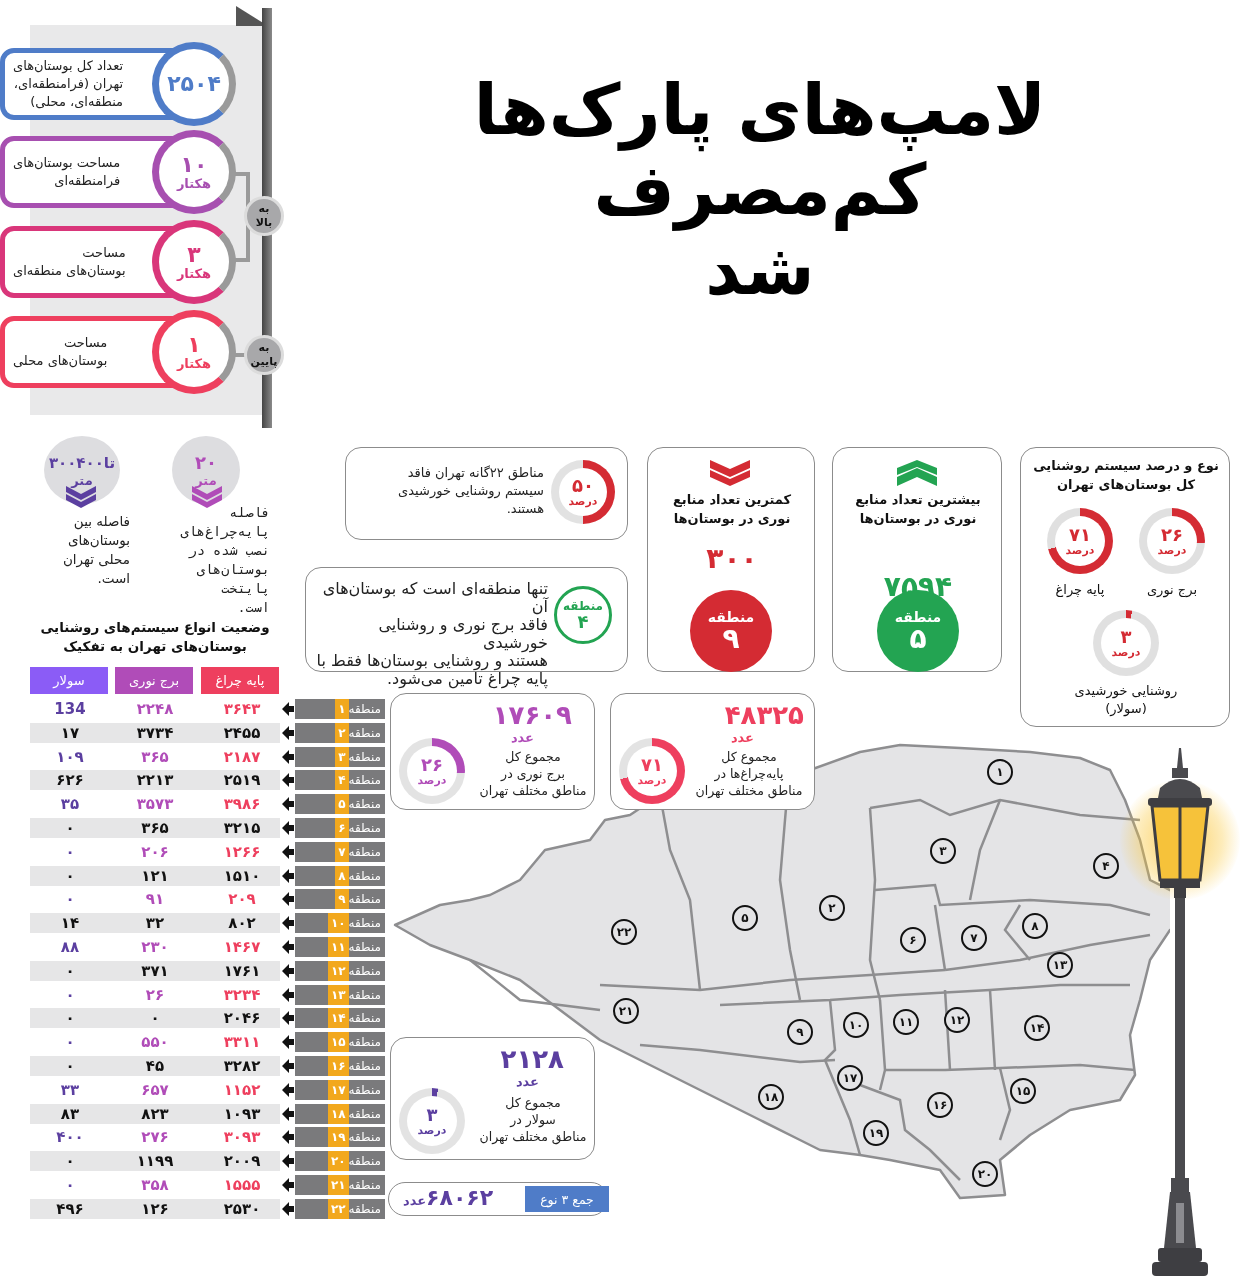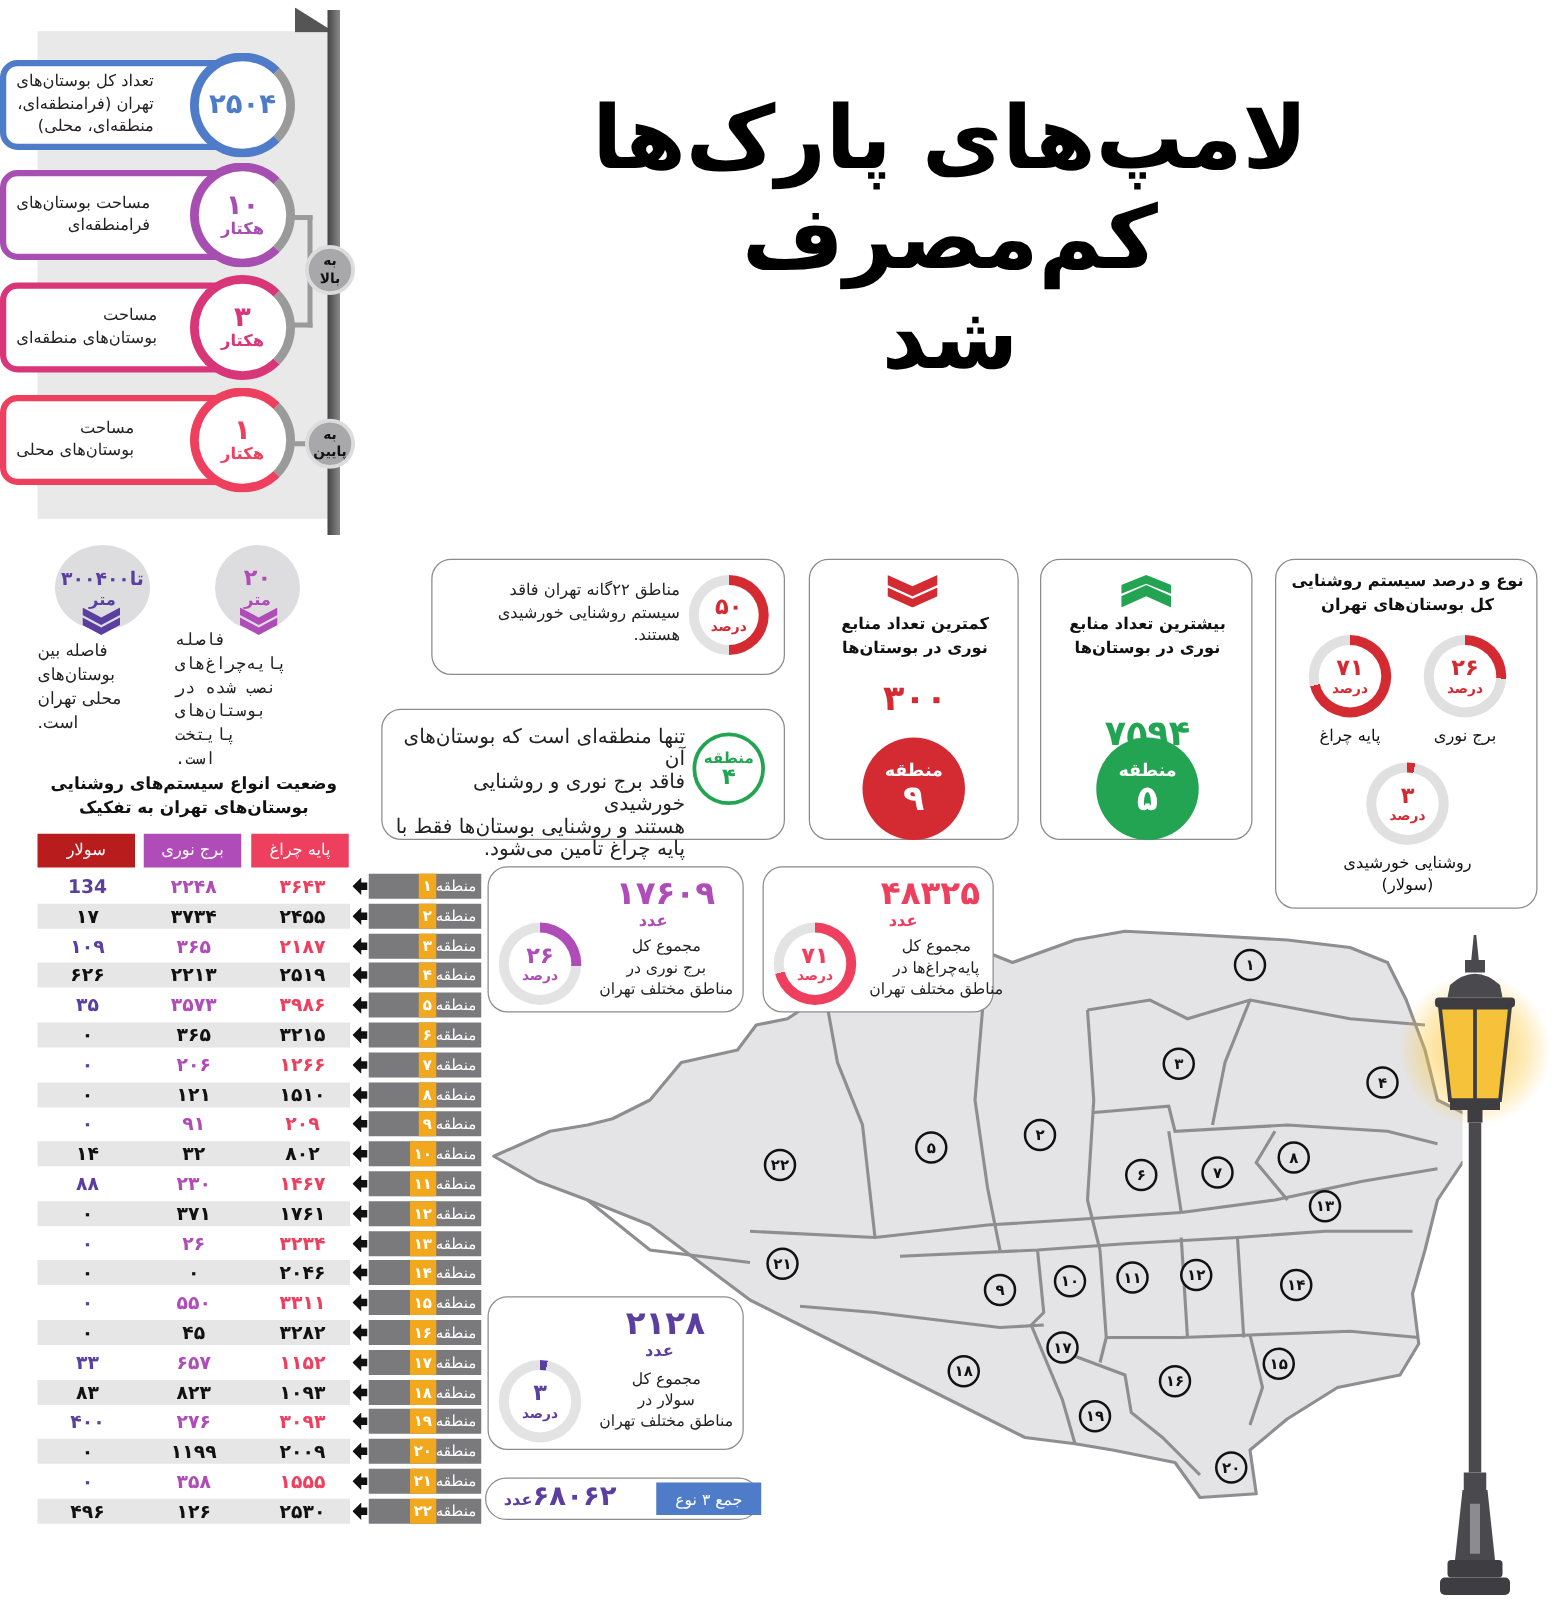--- a/index.html
+++ b/index.html
@@ -23,21 +23,21 @@
   .hring .sm { font-weight: bold; font-size: 13px; }
   .pill-dir { width: 40px; height: 40px; border-radius: 50%; background: #a8a8aa; border: 3px solid #dcdcdc;
     font-size: 11px; font-weight: bold; text-align: center; line-height: 14px; display: flex; flex-direction: column; justify-content: center; }
   .connector { background: #9a9a9a; }
 
   
   .dcircle { width: 68px; height: 68px; border-radius: 50%; background: #dddde0; display:flex; flex-direction:column; align-items:center; justify-content:center; }
   .dcircle .v { font-weight:bold; font-size: 18px; line-height: 20px; }
   .dcircle .u { font-weight:bold; font-size: 13px; }
   .chev { width: 30px; height: 22px; }
-  .dtext { direction: rtl; text-align: left; font-size: 13.5px; line-height: 19px; color: #222; }
+  .dtext { direction: rtl; text-align: right; font-size: 13.5px; line-height: 19px; color: #222; }
 
   
   .tbl-title { left: 20px; top: 618px; width: 270px; direction: rtl; text-align: center; font-weight: bold; font-size: 13.5px; line-height: 19px; }
   .th { top: 667px; height: 27px; color: #fff; font-size: 13px; display:flex; align-items:center; justify-content:center; }
   .row { left: 30px; width: 350px; height: 24px; }
   .row.shade .bg { position:absolute; left:0; top:2px; width: 250px; height: 20px; background: #e6e6e7; }
   .cell { position:absolute; top:0; height:24px; width: 80px; text-align:center; font-weight:bold; font-size: 15px; line-height:24px; }
   .c-sol { left: 0; } .c-burj { left: 85px; } .c-paye { left: 172px; }
   .dlabel { position:absolute; left: 265px; top: 2px; width: 90px; height: 20px; background: #7a7a7c; color:#fff;
     font-size: 12px; line-height: 20px; direction: rtl; display:flex; align-items:center; padding-right:4px; }
@@ -161,21 +161,21 @@
   <div>فاصله بین</div>
     <div>بوستان‌های</div>
     <div>محلی تهران</div>
     <div>است.</div>
 </div>
 
 <div class="abs tbl-title">
   <div>وضعیت انواع سیستم‌های روشنایی</div>
     <div>بوستان‌های تهران به تفکیک</div>
 </div>
-<div class="abs th" style="left:30px; width:78px; background:#b91c1c;">سولار</div>
+<div class="abs th" style="left:30px; width:78px; background:#8b5cf6;">سولار</div>
 <div class="abs th" style="left:115px; width:78px; background:#b04cb8;">برج نوری</div>
 <div class="abs th" style="left:201px; width:78px; background:#ee3f5e;">پایه چراغ</div>
 
 <div id="table-rows">
     <div class="abs row" style="top: 697px;">
       <div class="cell c-sol" style="color:#5b3fa0">134</div>
       <div class="cell c-burj" style="color:#b04cb8">۲۲۴۸</div>
       <div class="cell c-paye" style="color:#ee3f5e">۳۶۴۳</div>
       <svg class="arrow" viewBox="0 0 12 14">
         <polygon points="0,7 7,0 7,4 12,4 12,10 7,10 7,14" fill="#111"></polygon>
@@ -611,21 +611,21 @@
   <rect x="30" y="132" width="40" height="8" fill="#3e3e42"></rect>
   <rect x="44" y="140" width="12" height="10" fill="#3e3e42"></rect>
   <rect x="45" y="150" width="10" height="280" fill="#4a4a4e"></rect>
   <rect x="41" y="430" width="18" height="14" fill="#4a4a4e"></rect>
   <polygon points="40,444 60,444 66,500 34,500" fill="#4a4a4e"></polygon>
   <rect x="46" y="455" width="8" height="40" fill="#8c8c90"></rect>
   <rect x="28" y="500" width="44" height="14" rx="3" fill="#3e3e42"></rect>
   <rect x="22" y="514" width="56" height="14" rx="4" fill="#3e3e42"></rect>
 </svg>
 
-<div class="abs box" style="left:610px; top:693px; width:185px; height:117px;">
+<div class="abs box" style="left:610px; top:693px; width:205px; height:117px;">
   <div class="abs" style="right:10px; top:6px; color:#ee3f5e; font-weight:bold; font-size:26px;">۴۸۳۲۵</div>
   <div class="abs" style="right:60px; top:36px; color:#ee3f5e; font-weight:bold; font-size:13px;">عدد</div>
   <div class="abs btxt" style="left:78px; top:54px; width:120px; text-align:center; font-size:12.5px; line-height:17px;">
     <div>مجموع کل</div>
       <div>پایه‌چراغ‌ها در</div>
       <div>مناطق مختلف تهران</div>
   </div>
   <div class="abs ring" style="left:8px; top:44px; width:66px; height:66px; background:conic-gradient(#ee3f5e 0 71%, #e3e3e3 71% 100%);">
     <div class="ring" style="width:50px; height:50px; background:#fff;">
       <div class="v" style="color:#ee3f5e; font-size:18px;">۷۱</div>

